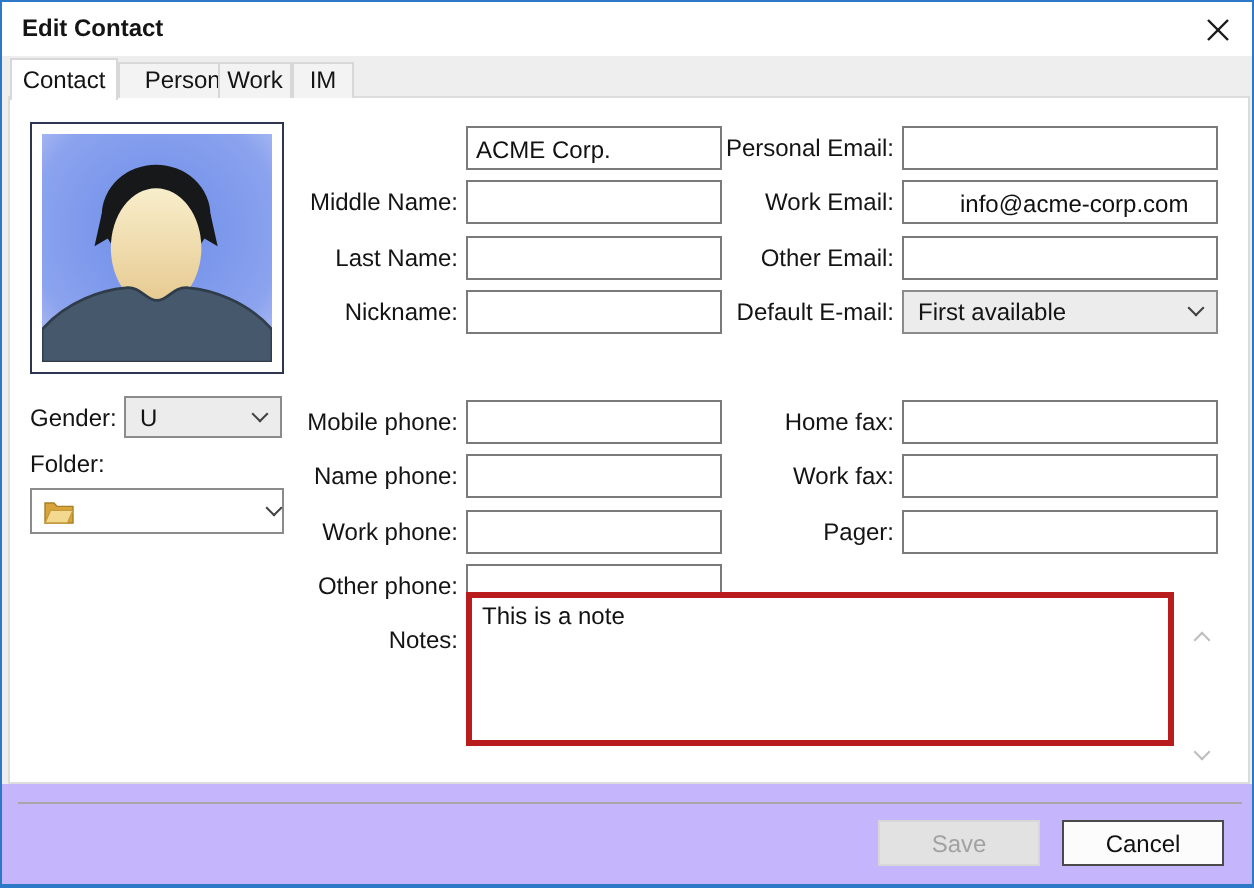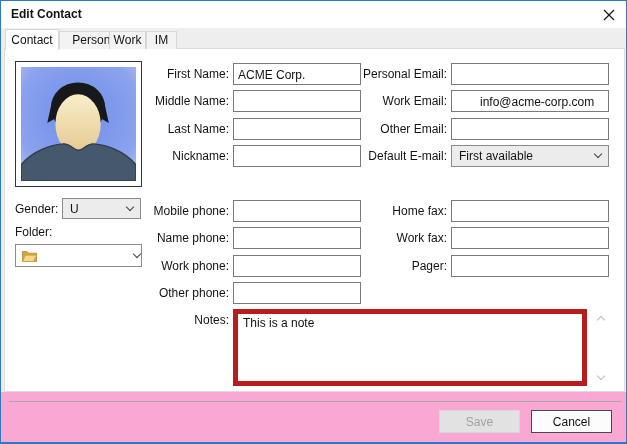--- a/index.html
+++ b/index.html
@@ -23,28 +23,28 @@
   .lab-left{position:absolute;text-align:right;z-index:5;white-space:nowrap;}
   .ti{position:absolute;height:22px;border:1px solid #7a7a7a;background:#ffffff;
       padding:1px 4px 0 4px;font-family:"Liberation Sans",sans-serif;font-size:12px;color:#111;z-index:5;outline:none;}
   .dd{position:absolute;border:1px solid #8b8b8b;background:#ececec;display:flex;align-items:center;
       padding:0 7px;z-index:5;cursor:default;gap:44px;}
   .dd.white{background:#ffffff;}
   .dd .ddtxt{flex:1;white-space:nowrap;overflow:hidden;}
   .chev{width:6px;height:6px;border-right:1.3px solid #404040;border-bottom:1.3px solid #404040;
         transform:rotate(45deg);margin-left:5px;margin-top:-4px;flex:none;}
   .folder-ic{width:15px;height:12px;margin-right:4px;flex:none;}
-  .notes-ta{position:absolute;left:232px;top:308px;width:354px;height:77px;border:5px solid #b91c1c;
+  .notes-ta{position:absolute;left:232px;top:295px;width:354px;height:77px;border:3px solid #b91c1c;
       resize:none;padding:2px 18px 2px 5px;font-family:"Liberation Sans",sans-serif;font-size:12px;color:#111;
       z-index:5;overflow:hidden;outline:none;}
   .sb-arrow{position:absolute;z-index:6;width:8px;height:8px;display:block;cursor:pointer;}
   .sb-arrow span{display:block;width:6px;height:6px;border-right:1.3px solid #bdbdbd;border-bottom:1.3px solid #bdbdbd;}
   .sb-up span{transform:rotate(225deg);margin-top:4px;}
   .sb-down span{transform:rotate(45deg);}
-  .footer{position:absolute;left:0;top:391px;right:0;height:51px;background:#f9a8d4;z-index:5;}
+  .footer{position:absolute;left:0;top:391px;right:0;height:51px;background:#c4b5fd;z-index:5;}
   .sep{position:absolute;left:8px;right:5px;top:9px;height:1px;background:#a6a6a6;}
   .btn{position:absolute;top:18px;width:81px;height:23px;font-family:"Liberation Sans",sans-serif;font-size:12px;
        text-align:center;line-height:21px;z-index:6;cursor:pointer;}
   .btn-save{left:438px;background:#e2e2e2;border:1px solid #d7d7d7;color:#a2a2a2;cursor:default;}
   .btn-cancel{left:530px;background:#fcfcfc;border:1px solid #4a4a4a;color:#111;}
 </style>
 </head>
 <body>
 
 <div class="window">
@@ -97,21 +97,20 @@
   <span class="lab-left" style="left:14px;top:224px;">Folder:</span>
   <div class="dd white" style="left:14px;top:243px;width:127px;height:23px;padding:0 6px;">
     <svg class="folder-ic" viewBox="0 0 15 12">
       <path d="M0.5 1.5 h4.5 l1.5 1.7 H14.5 v8.3 H0.5 Z" fill="#d9a43c" stroke="#a87e22" stroke-width="0.7"></path>
       <path d="M0.5 11.5 L3.2 5.2 H14.5 L11.8 11.5 Z" fill="#f3d88f" stroke="#c79b3a" stroke-width="0.7"></path>
     </svg>
     <span class="ddtxt">Contacts (John...</span>
     <span class="chev"></span>
   </div>
 
-  <span class="lab" style="left:100px;top:66px;width:128px;">First Name:</span>
   <input class="ti" style="left: 232px; top: 62px; width: 128px;" value="ACME Corp.">
   <span class="lab" style="left:100px;top:93px;width:128px;">Middle Name:</span>
   <input class="ti" style="left: 232px; top: 89px; width: 128px;" value="">
   <span class="lab" style="left:100px;top:121px;width:128px;">Last Name:</span>
   <input class="ti" style="left: 232px; top: 117px; width: 128px;" value="">
   <span class="lab" style="left:100px;top:148px;width:128px;">Nickname:</span>
   <input class="ti" style="left: 232px; top: 144px; width: 128px;" value="">
 
   <span class="lab" style="left:340px;top:66px;width:106px;">Personal Email:</span>
   <input class="ti" style="left: 450px; top: 62px; width: 158px;" value="">

